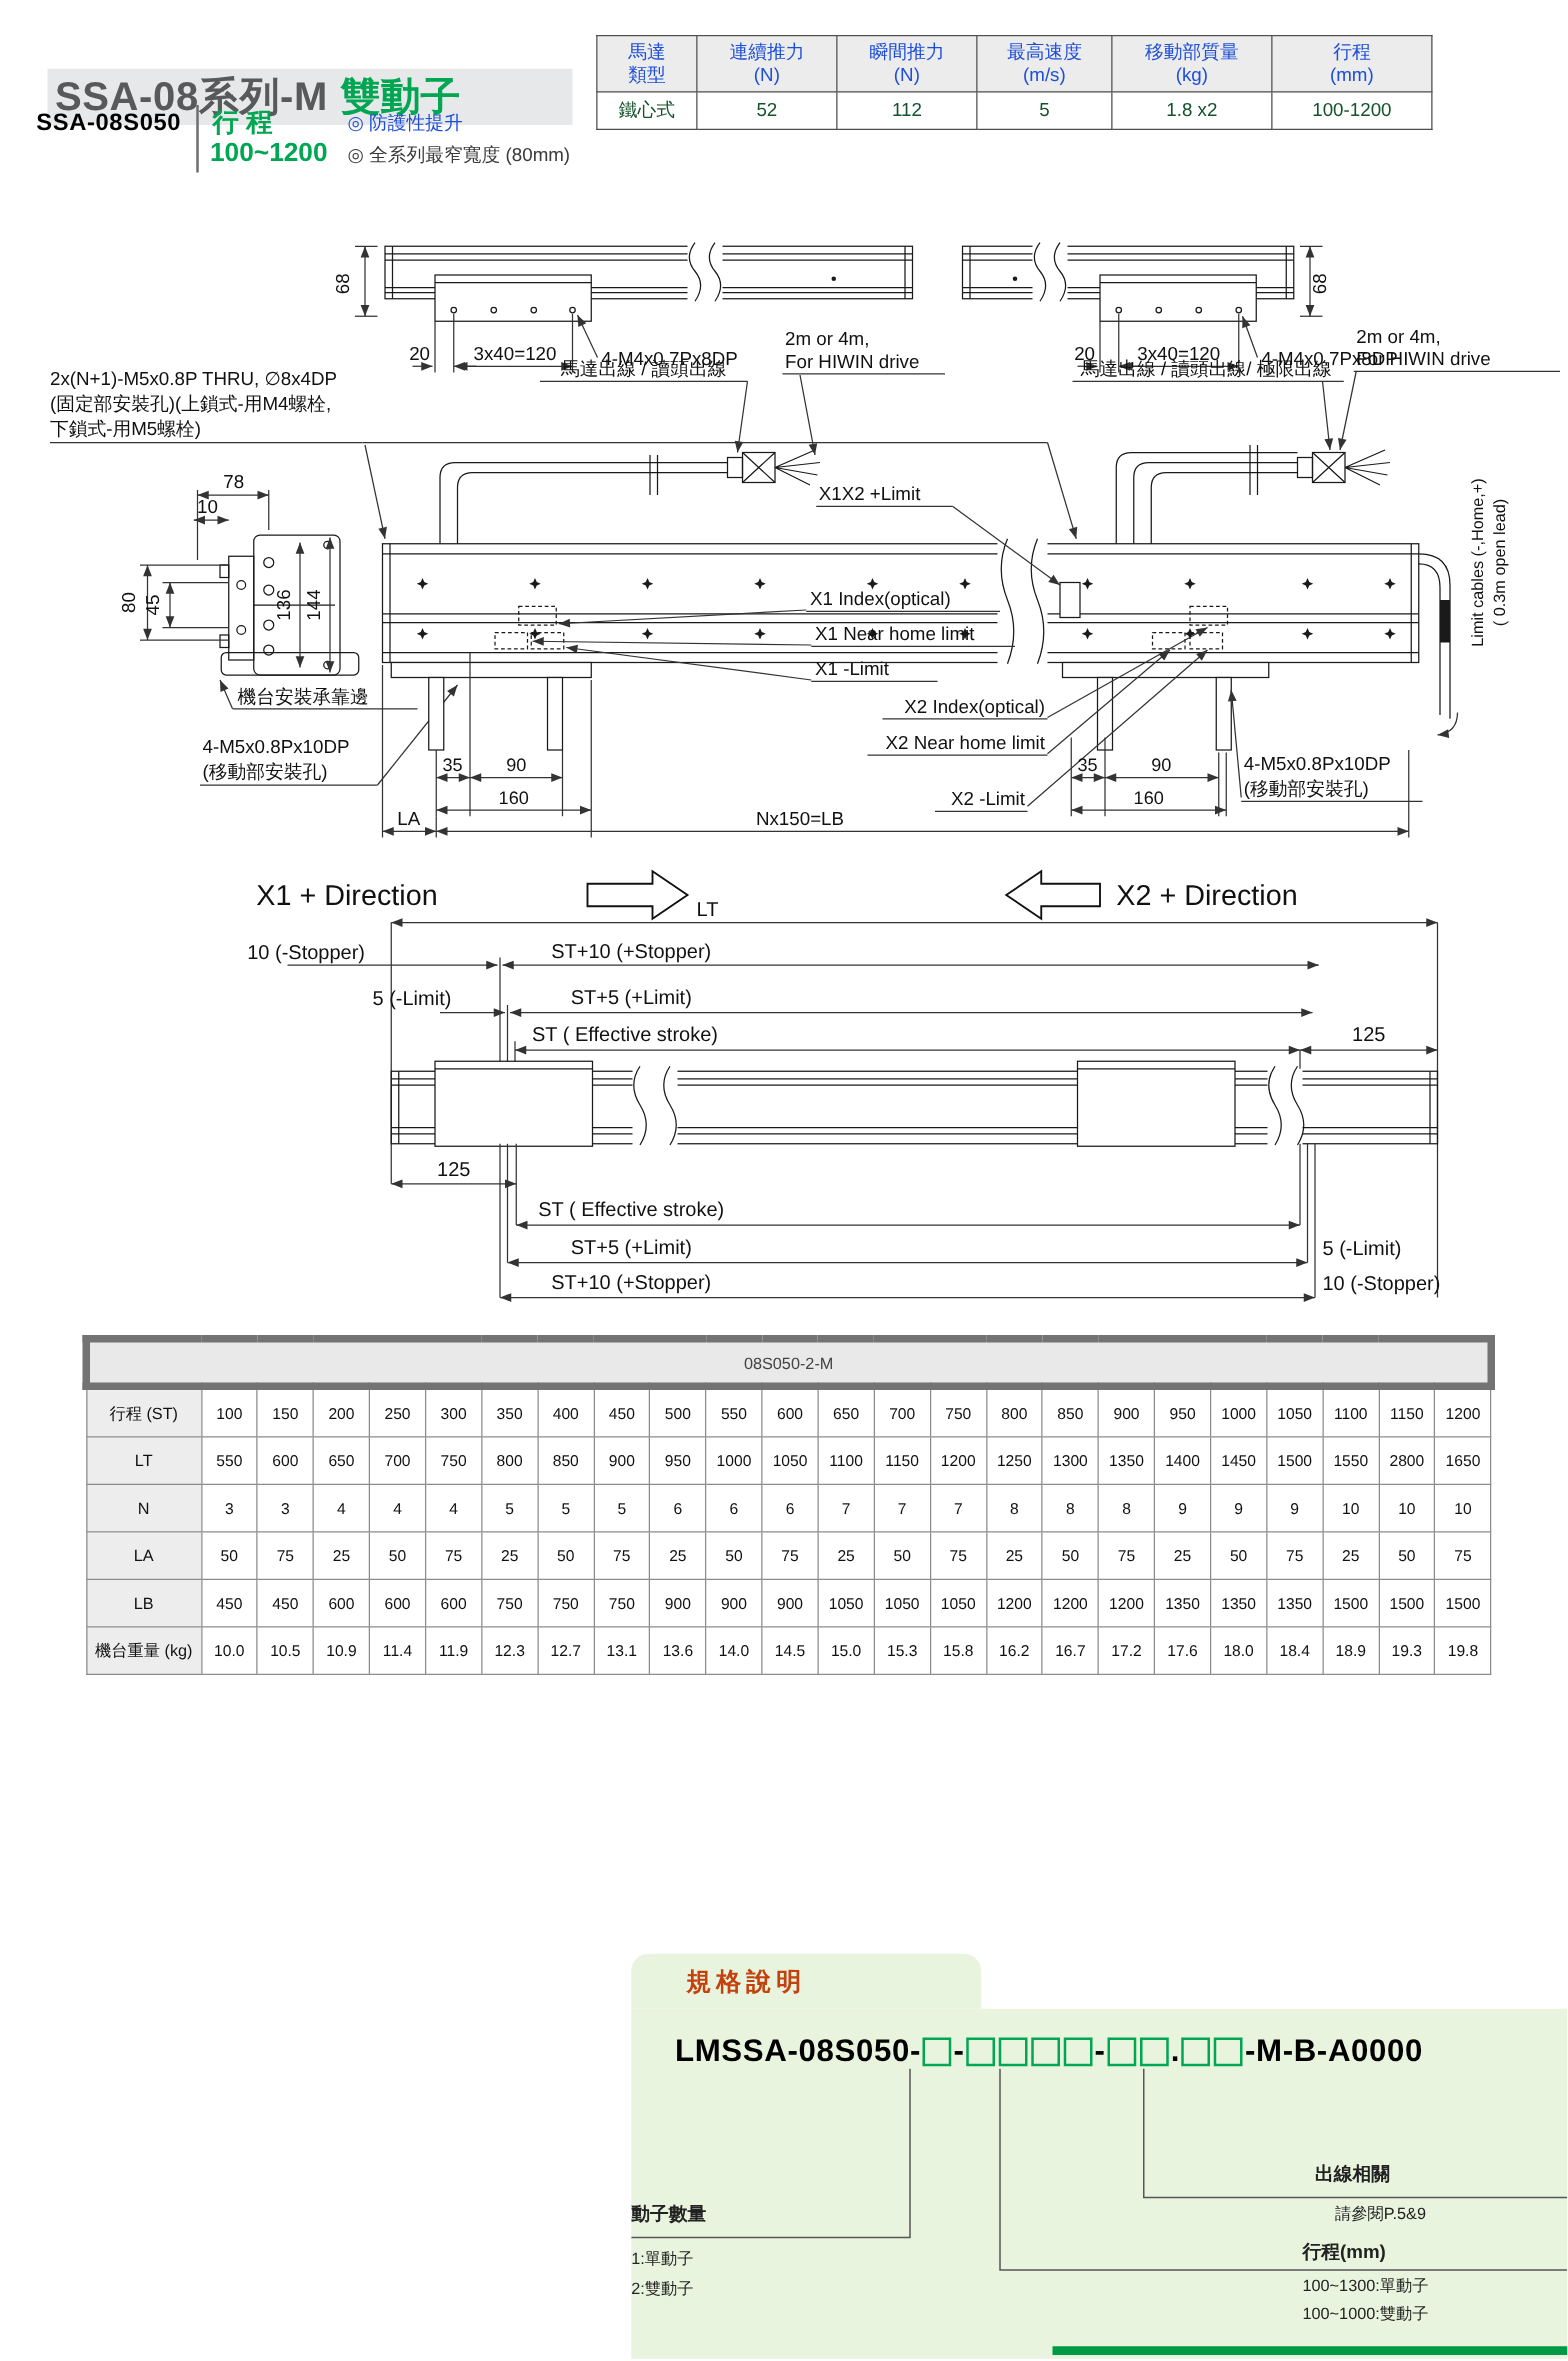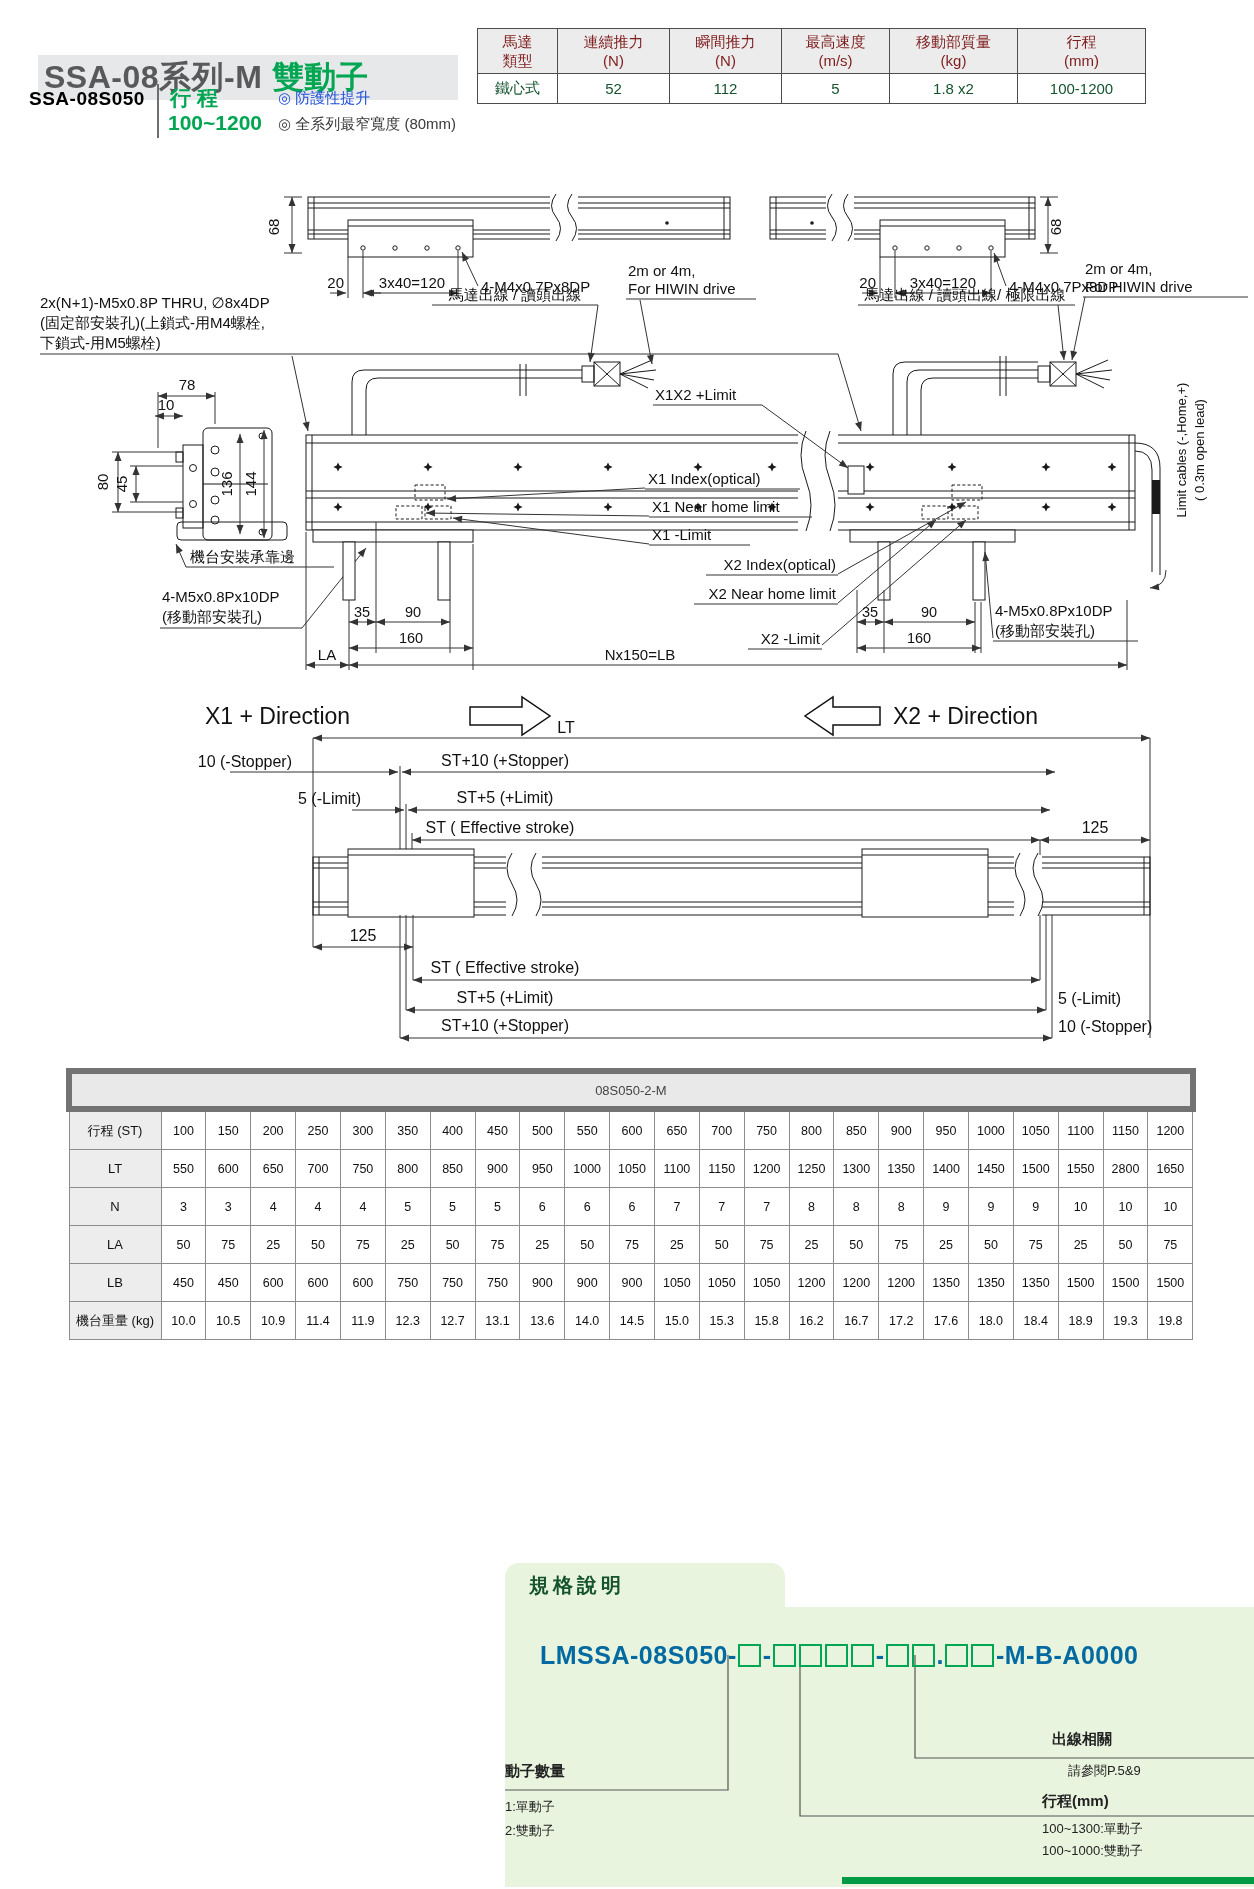--- a/index.html
+++ b/index.html
@@ -15,36 +15,36 @@
   .hdr-divider{left:157px;top:84px;width:2px;height:54px;background:#6d6e71;}
   .hdr-stroke-label{left:170px;top:84px;font-size:21px;font-weight:600;color:#00A651;letter-spacing:6px;}
   .hdr-stroke-range{left:168px;top:111px;font-size:21px;font-weight:600;color:#00A651;}
   .hdr-feat1{left:278px;top:89px;font-size:15px;color:#1d4ed8;}
   .hdr-feat2{left:278px;top:115px;font-size:15px;color:#3a3a3a;}
   
   .motor-table{left:477px;top:28px;}
   .motor-table table{border-collapse:collapse;table-layout:fixed;}
   .motor-table th,.motor-table td{border:1px solid #4d4d4d;text-align:center;vertical-align:middle;
       font-weight:normal;padding:0;}
-  .motor-table th{background:#ececec;height:44px;font-size:15px;line-height:1.3;color:#7f1d1d;}
+  .motor-table th{background:#ececec;height:44px;font-size:15px;line-height:1.3;color:#1d4ed8;}
   .motor-table td{height:29px;font-size:15px;color:#14532d;background:#fff;}
   
   .dim-table{left:66px;top:1068px;}
   .dim-table table{border-collapse:collapse;table-layout:fixed;width:1124px;}
   .dim-table th.ttl{background:#e9e9e9;border:6px solid #737373;height:30px;font-size:13px;
       font-weight:normal;color:#444;}
   .dim-table td{border:1px solid #8c8c8c;height:35px;text-align:center;font-size:12.5px;color:#111;background:#fff;}
   .dim-table td.rowlabel{background:#ededed;font-size:13px;}
   
   .spec-tab{left:505px;top:1563px;width:280px;height:44px;background:#e9f4de;
       border-radius:14px 14px 0 0;display:flex;align-items:center;}
-  .spec-tab span{font-size:20px;font-weight:700;color:#14532d;margin-left:24px;letter-spacing:4px;}
+  .spec-tab span{font-size:20px;font-weight:700;color:#c2410c;margin-left:44px;letter-spacing:4px;}
   .spec-panel{left:505px;top:1607px;width:749px;height:280px;background:#e9f4de;}
   .model-line{left:540px;top:1626px;height:30px;display:flex;align-items:center;
-      font-size:25px;font-weight:700;color:#0369a1;letter-spacing:0.5px;white-space:nowrap;margin-top:14px;}
+      font-size:25px;font-weight:700;color:#000000;letter-spacing:0.5px;white-space:nowrap;}
   .mbox{display:inline-block;width:19px;height:19px;border:2.5px solid #00A651;margin:0 1.5px;
       background:transparent;}
   .spec-label-b{font-size:15px;font-weight:700;color:#222;}
   .spec-note{font-size:13px;color:#222;}
   .green-bar{left:842px;top:1877px;width:412px;height:7px;background:#009A44;}
   
   svg{font-family:"Liberation Sans","DejaVu Sans",sans-serif;}
   .ln{stroke:#1a1a1a;stroke-width:1;fill:none;}
   .fw{fill:#fff;stroke:#1a1a1a;stroke-width:1;}
   .wht{fill:#fff;stroke:none;}

